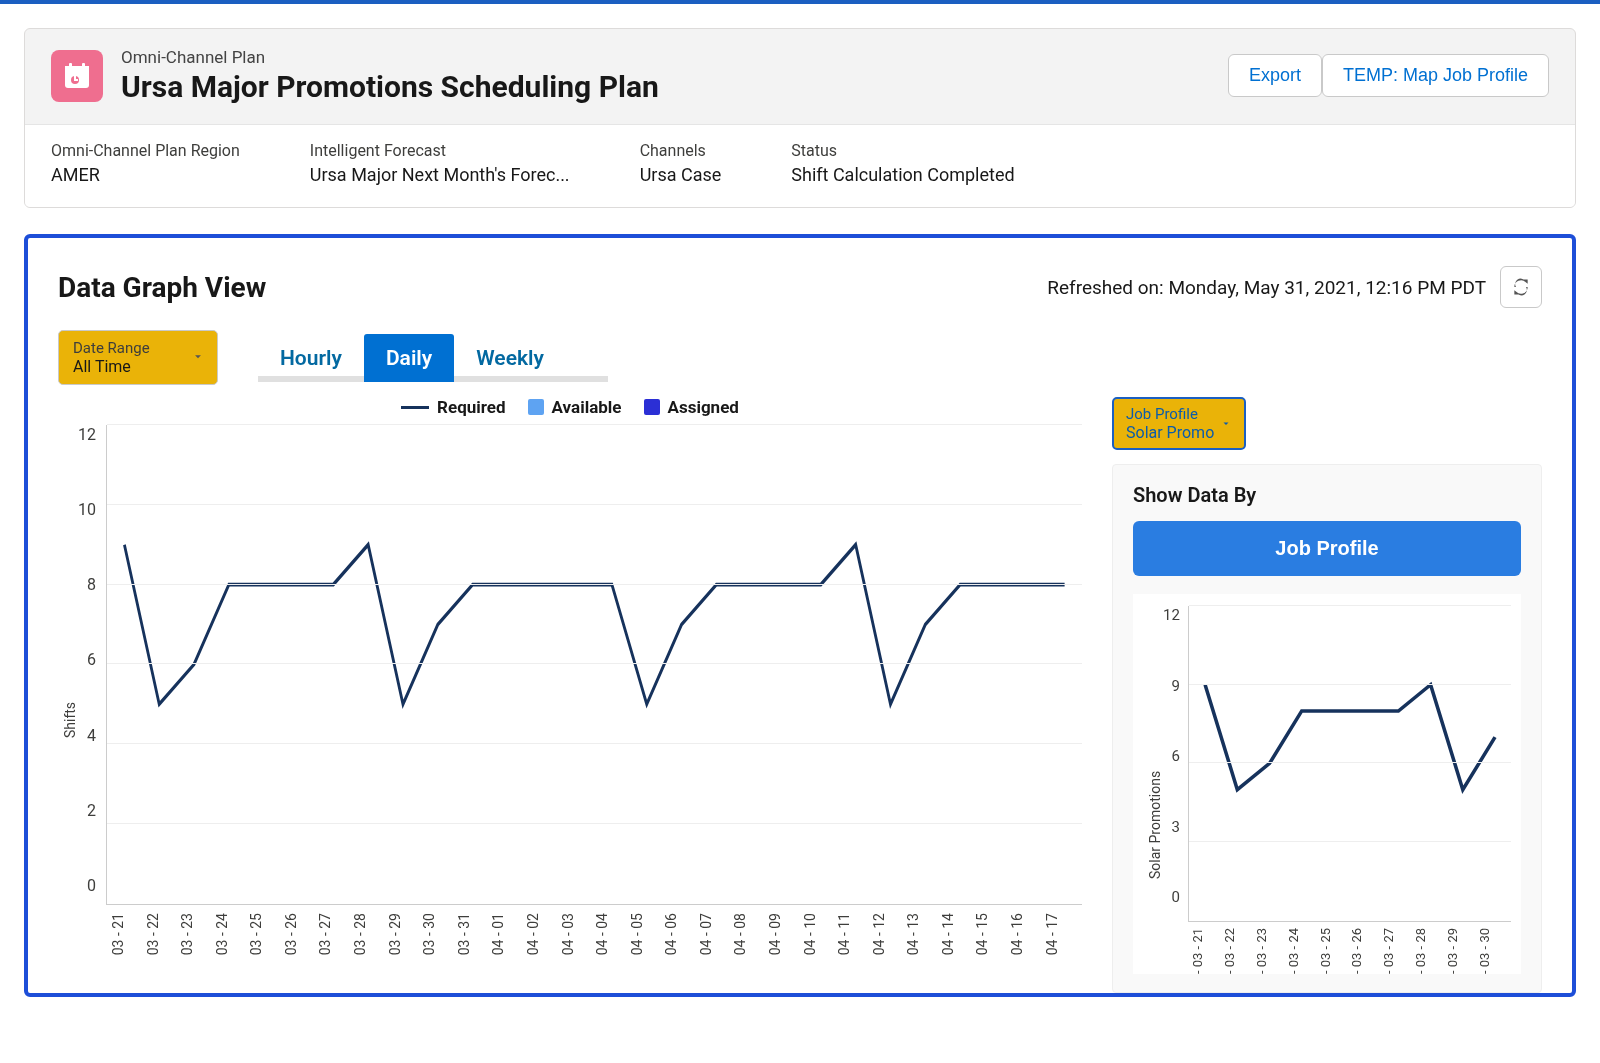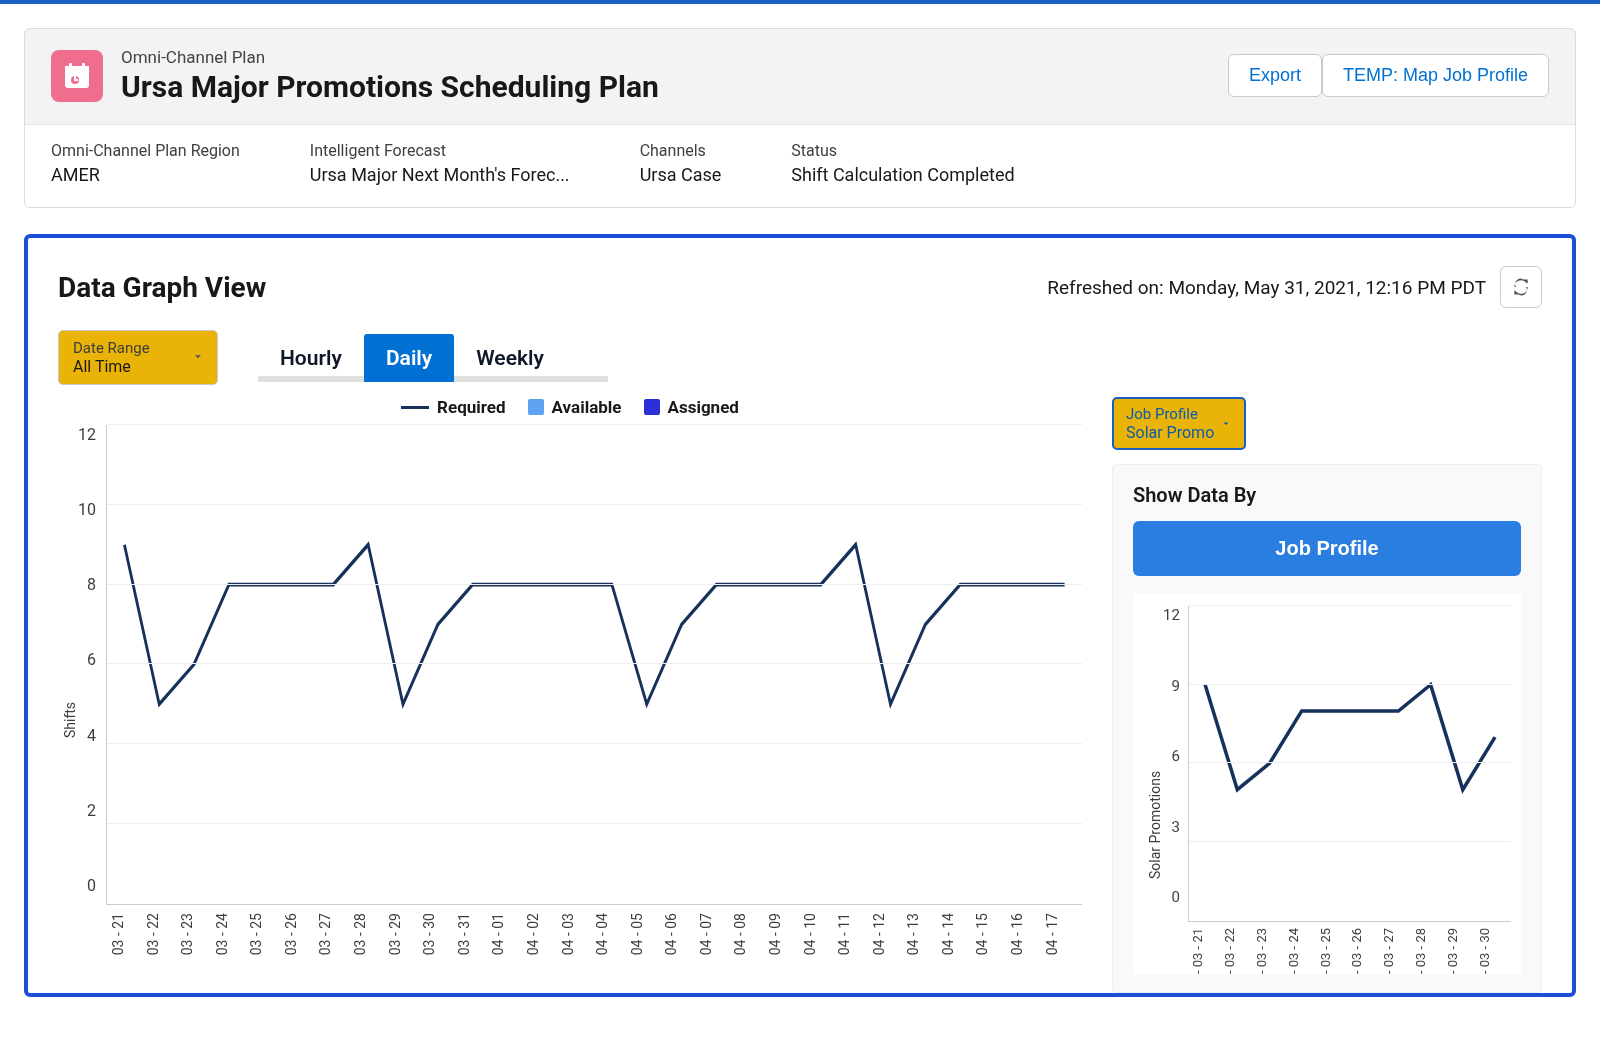--- a/index.html
+++ b/index.html
@@ -113,21 +113,21 @@
   .dropdown.prof .dd-value { color: #0b5cab; font-size: 16px; }
   .tabs {
     display: flex;
     border-bottom: 6px solid #e0e0e0;
     width: 350px;
   }
   .tab {
     padding: 12px 22px;
     font-size: 21px;
     font-weight: 600;
-    color: #0f172a;
+    color: #0369a1;
     cursor: pointer;
     margin-bottom: -6px;
   }
   .tab.active {
     background: #0070d2;
     color: #fff;
     border-radius: 3px 3px 0 0;
   }
 
   

